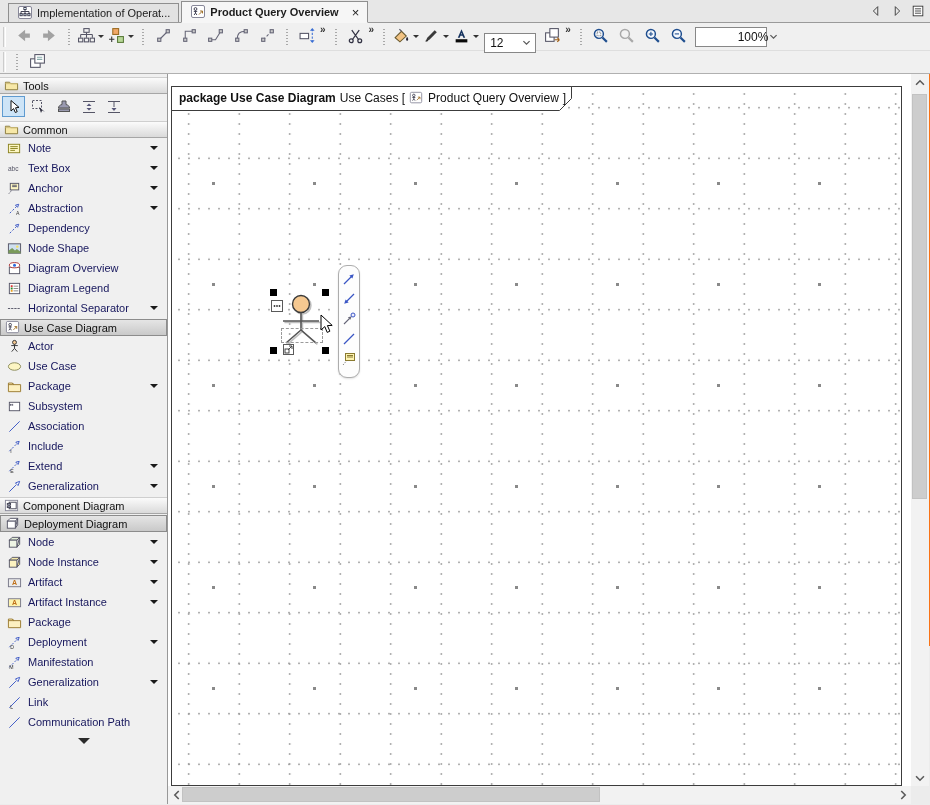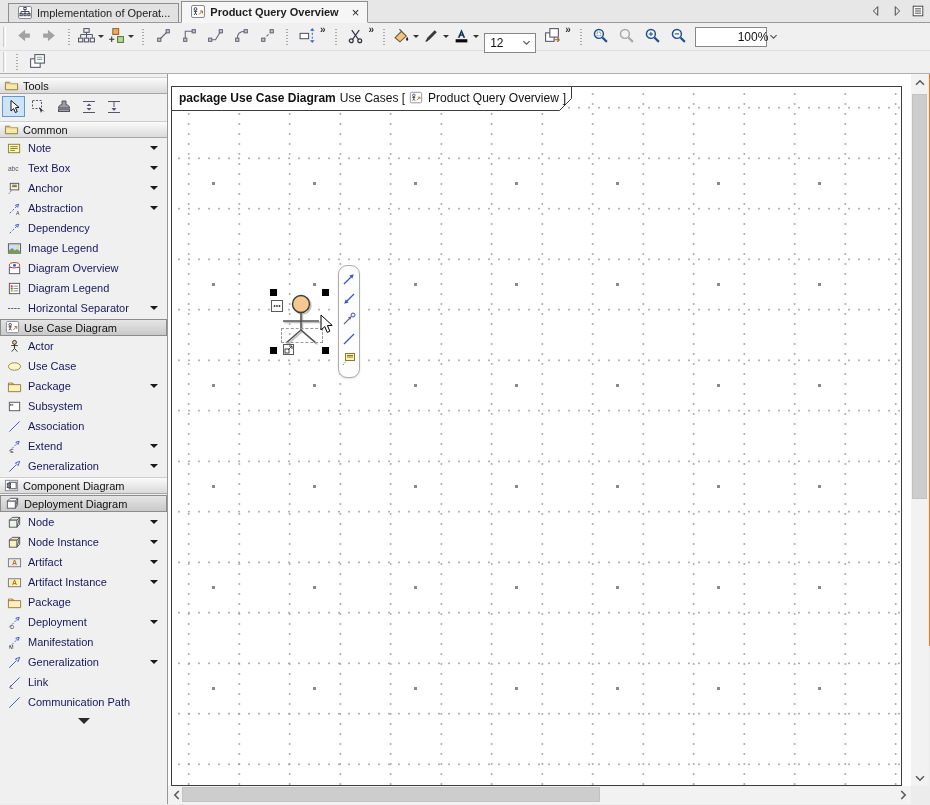--- a/index.html
+++ b/index.html
@@ -413,21 +413,21 @@
           <span class="pal-label">Dependency</span>
         </div>
         <div class="pal-item">
           <span class="pal-icon">
             <svg width="15" height="15" viewBox="0 0 16 16">
               <rect x="1.5" y="3" width="13" height="10" fill="#cfe0f0" stroke="#556"></rect>
               <path d="M1.5 10.5l4-3 3 2.5 2-1.5 4 3v1.5h-13z" fill="#7a9a5a"></path>
               <circle cx="11" cy="6" r="1.3" fill="#f7e060"></circle>
             </svg>
           </span>
-          <span class="pal-label">Image Legend</span>
+          <span class="pal-label">Node Shape</span>
         </div>
         <div class="pal-item">
           <span class="pal-icon">
             <svg width="15" height="15" viewBox="0 0 16 16">
               <rect x="2.5" y="6.5" width="11" height="7" fill="#fff" stroke="#556"></rect>
               <ellipse cx="8" cy="4.5" rx="5.5" ry="2.8" fill="#fff" stroke="#a33"></ellipse>
               <circle cx="8" cy="4.5" r="1.6" fill="#2a6adf"></circle>
             </svg>
           </span>
           <span class="pal-label">Diagram Overview</span>
@@ -500,20 +500,30 @@
           </span>
           <span class="pal-label">Subsystem</span>
         </div>
         <div class="pal-item">
           <span class="pal-icon">
             <svg width="15" height="15" viewBox="0 0 16 16">
               <path d="M2.5 13.5l11-11" stroke="#3a56c4"></path>
             </svg>
           </span>
           <span class="pal-label">Association</span>
+        </div>
+        <div class="pal-item">
+          <span class="pal-icon">
+            <svg width="15" height="15" viewBox="0 0 16 16">
+              <path d="M2.5 13 10.5 5" stroke="#3a56c4" stroke-dasharray="2.2 1.8"></path>
+              <path d="M13 2.5 9.4 3.4l2.4 2.4z" fill="none" stroke="#3a56c4"></path>
+              <text x="3.5" y="15" font-size="5.5" fill="#333">I</text>
+            </svg>
+          </span>
+          <span class="pal-label">Include</span>
         </div>
         <div class="pal-item">
           <span class="pal-icon">
             <svg width="15" height="15" viewBox="0 0 16 16">
               <path d="M2.5 13 10.5 5" stroke="#3a56c4" stroke-dasharray="2.2 1.8"></path>
               <path d="M13 2.5 9.4 3.4l2.4 2.4z" fill="none" stroke="#3a56c4"></path>
               <text x="3.5" y="15" font-size="5.5" fill="#333">E</text>
             </svg>
           </span>
           <span class="pal-label">Extend</span>

